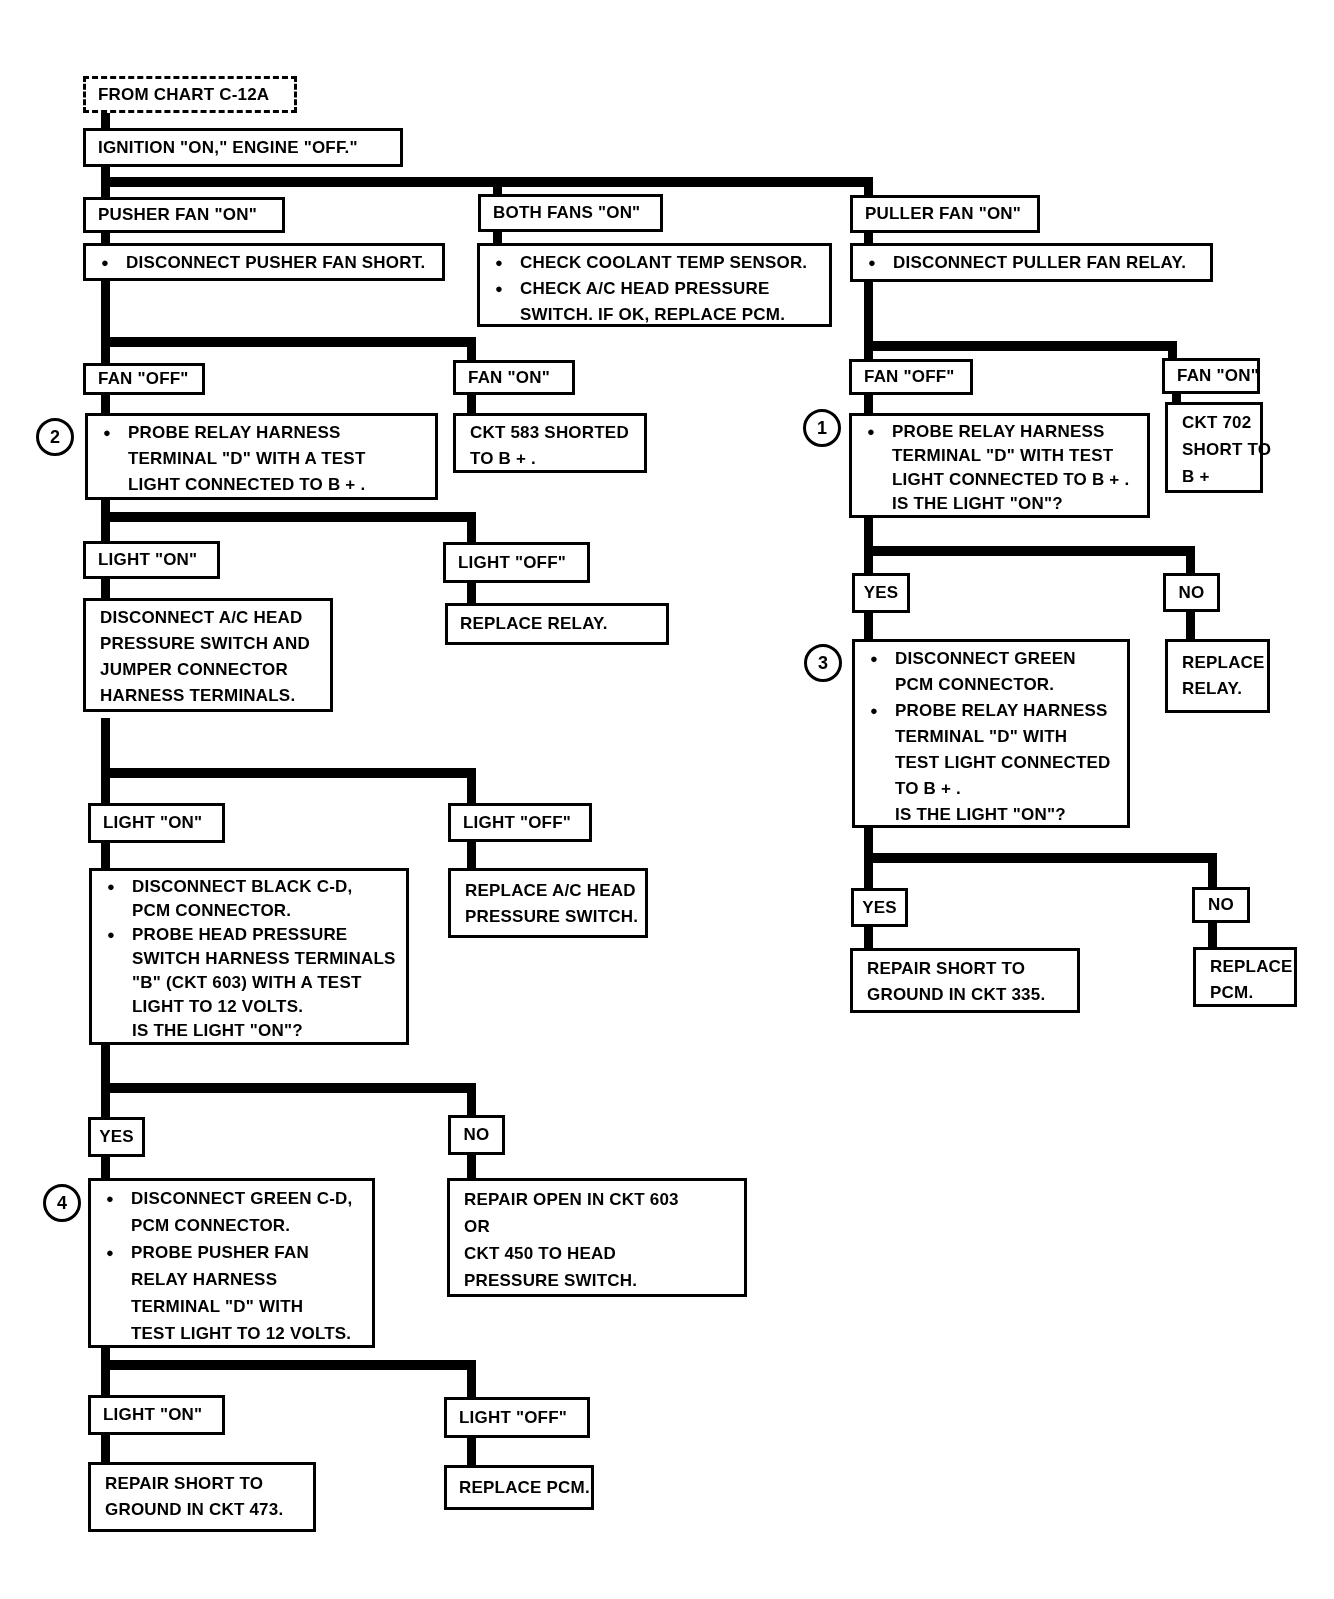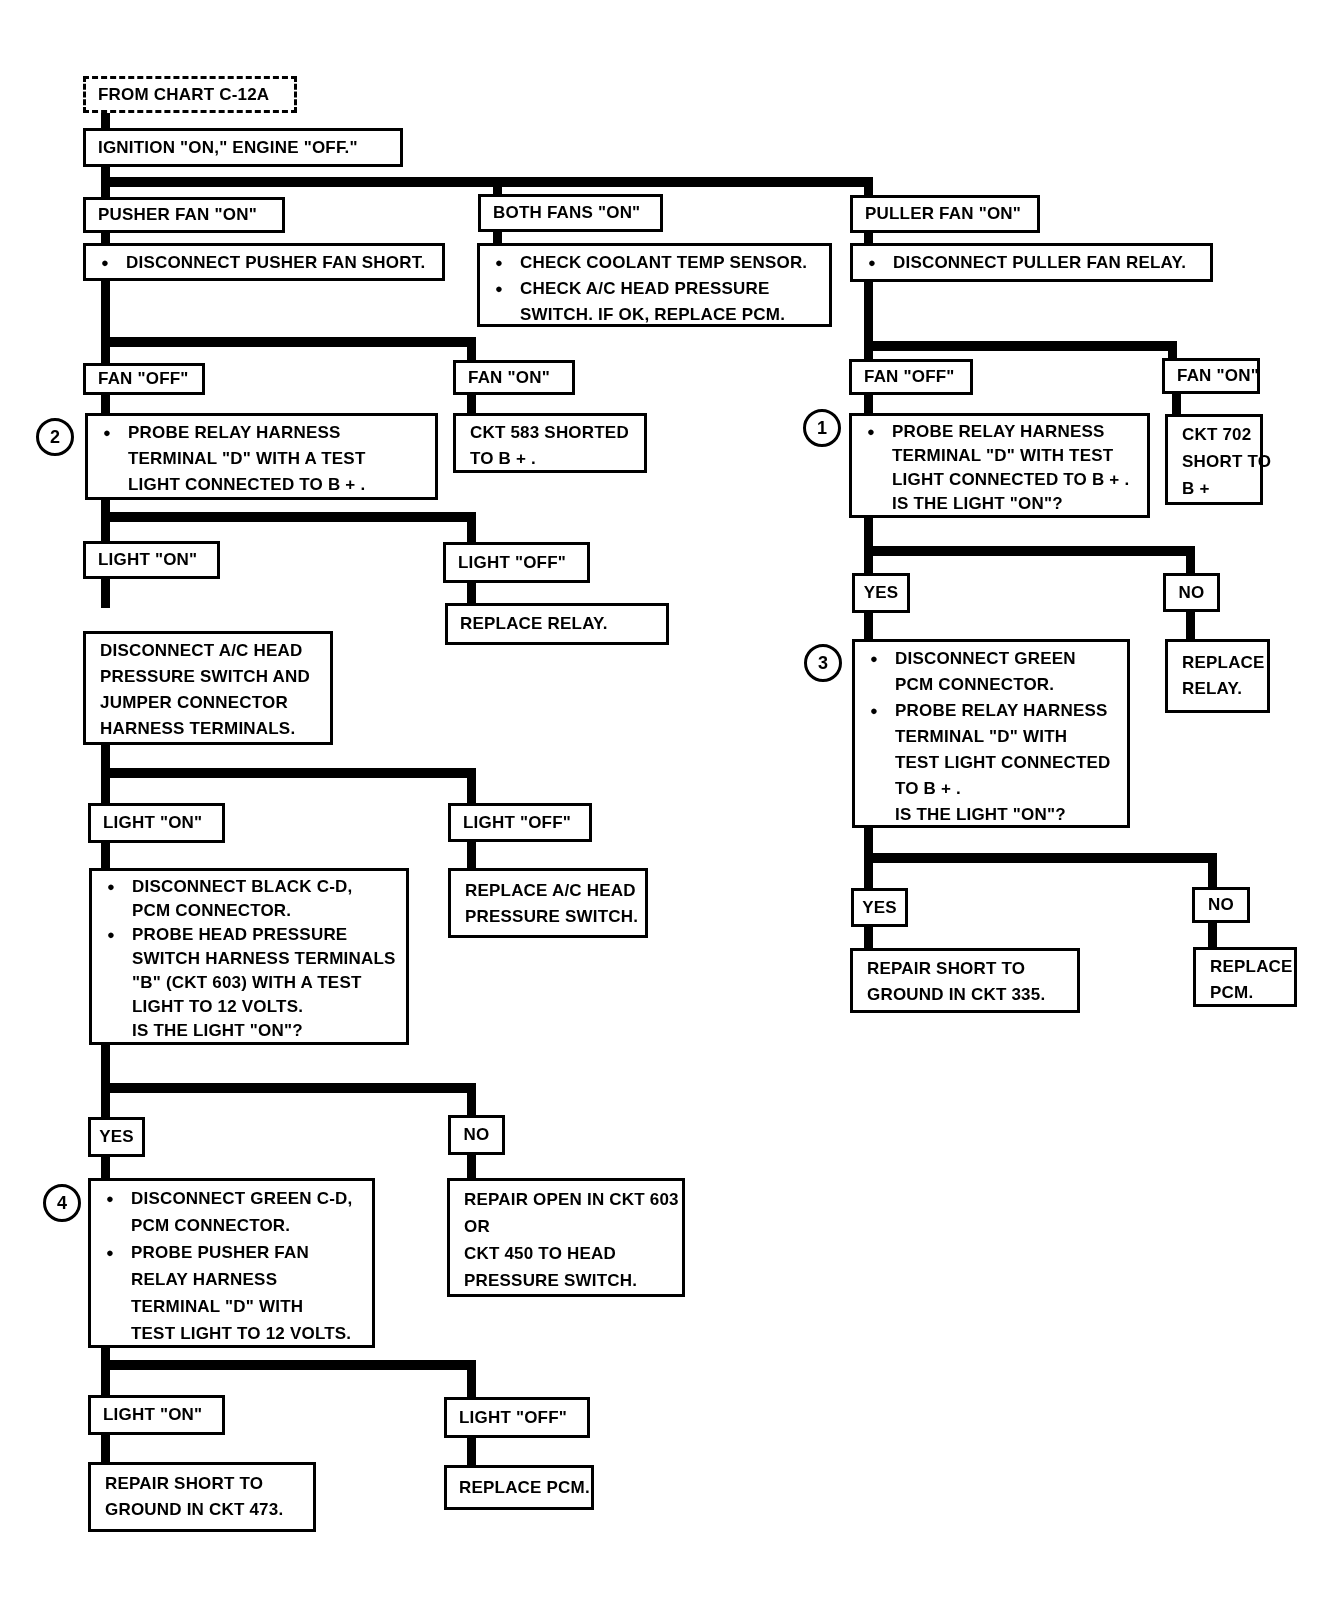--- a/index.html
+++ b/index.html
@@ -195,37 +195,37 @@
     <div class="row">
         <span class="dot"></span>
         <span>IS THE LIGHT "ON"?</span>
       </div>
   </div>
 
   <div class="bx one" style="left:1162px;top:358px;width:98px;height:36px">
     <span>FAN "ON"</span>
   </div>
 
-  <div class="bx ml lh27" style="left:1165px;top:414px;width:98px;height:91px">
+  <div class="bx ml lh27" style="left:1165px;top:402px;width:98px;height:91px">
     <div class="row pl">
         <span>CKT 702</span>
       </div>
     <div class="row pl">
         <span>SHORT TO</span>
       </div>
     <div class="row pl">
         <span>B +</span>
       </div>
   </div>
 
   <div class="bx one" style="left:83px;top:541px;width:137px;height:38px">
     <span>LIGHT "ON"</span>
   </div>
 
-  <div class="bx ml" style="left:83px;top:631px;width:250px;height:114px">
+  <div class="bx ml" style="left:83px;top:598px;width:250px;height:114px">
     <div class="row pl">
         <span>DISCONNECT A/C HEAD</span>
       </div>
     <div class="row pl">
         <span>PRESSURE SWITCH AND</span>
       </div>
     <div class="row pl">
         <span>JUMPER CONNECTOR</span>
       </div>
     <div class="row pl">
@@ -391,21 +391,21 @@
     <div class="row">
         <span class="dot"></span>
         <span>TERMINAL "D" WITH</span>
       </div>
     <div class="row">
         <span class="dot"></span>
         <span>TEST LIGHT TO 12 VOLTS.</span>
       </div>
   </div>
 
-  <div class="bx ml lh27 pt5" style="left:447px;top:1178px;width:238px;height:119px">
+  <div class="bx ml lh27 pt5" style="left:447px;top:1178px;width:300px;height:119px">
     <div class="row pl">
         <span>REPAIR OPEN  IN CKT 603</span>
       </div>
     <div class="row pl">
         <span>OR</span>
       </div>
     <div class="row pl">
         <span>CKT 450 TO HEAD</span>
       </div>
     <div class="row pl">

